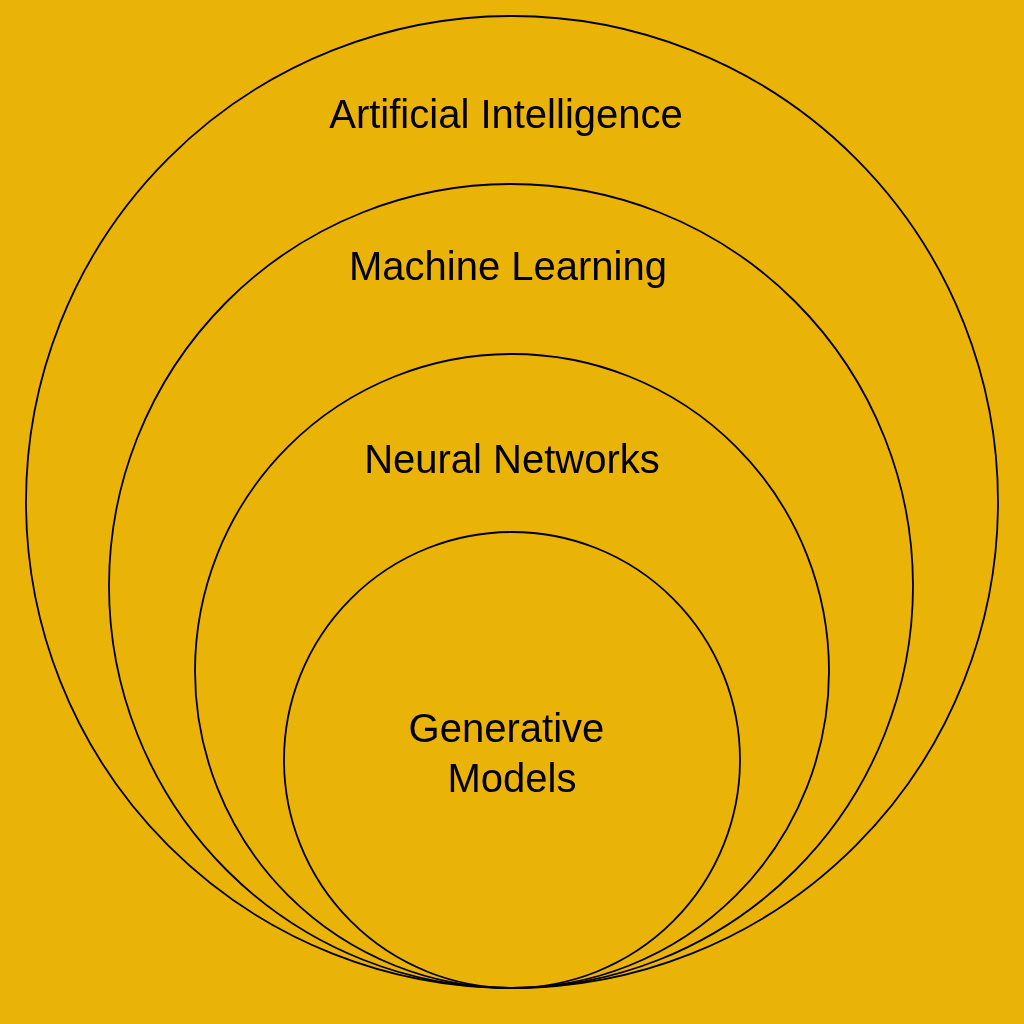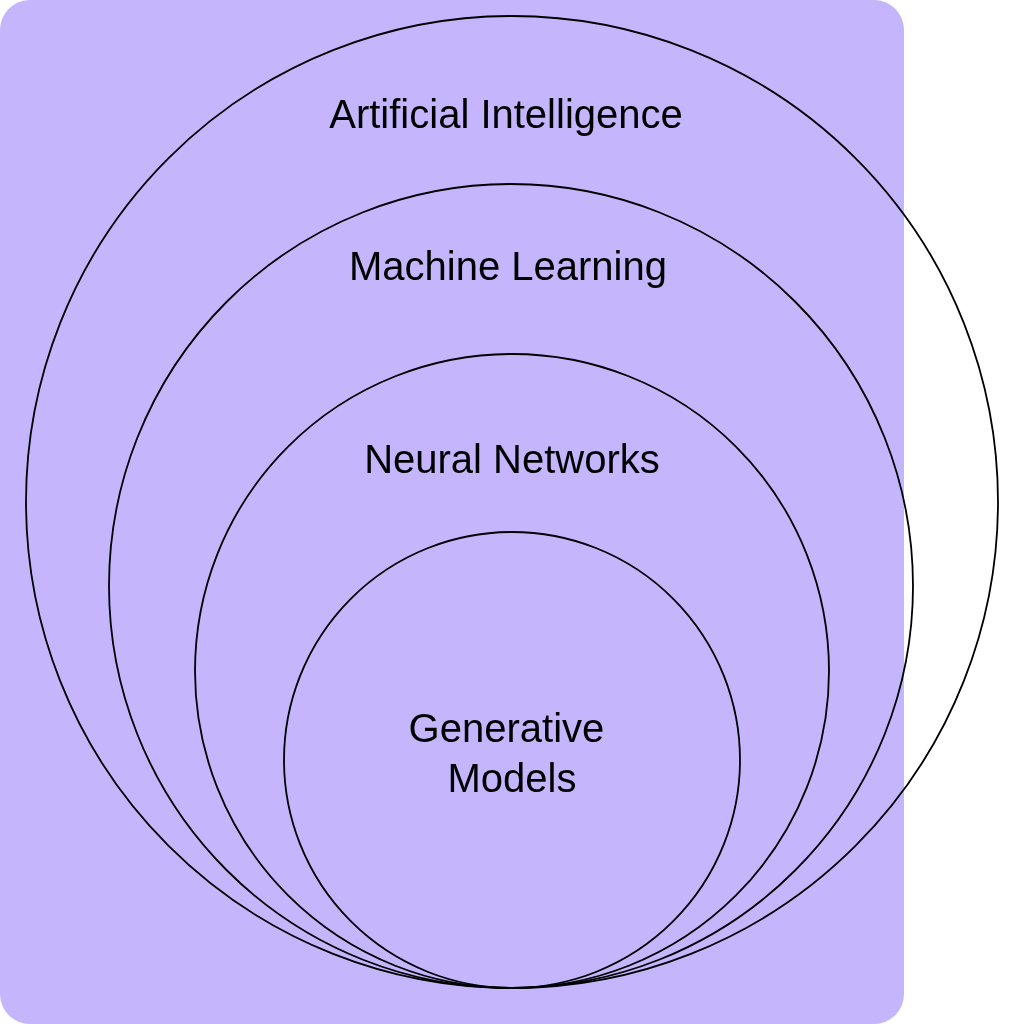--- a/index.html
+++ b/index.html
@@ -5,24 +5,23 @@
   html, body {
     margin: 0;
     padding: 0;
     width: 1024px;
     height: 1024px;
     background: #ffffff;
     overflow: hidden;
   }
   .diagram-stage {
     position: relative;
-    width: 904px;
+    width: 1024px;
     height: 1024px;
-    background: #c4b5fd;
-    border-radius: 30px;
+    background: #eab308;
   }
   svg {
     display: block;
     width: 1024px;
     height: 1024px;
   }
   .ring {
     fill: none;
     stroke: #000000;
     stroke-width: 1.8;

